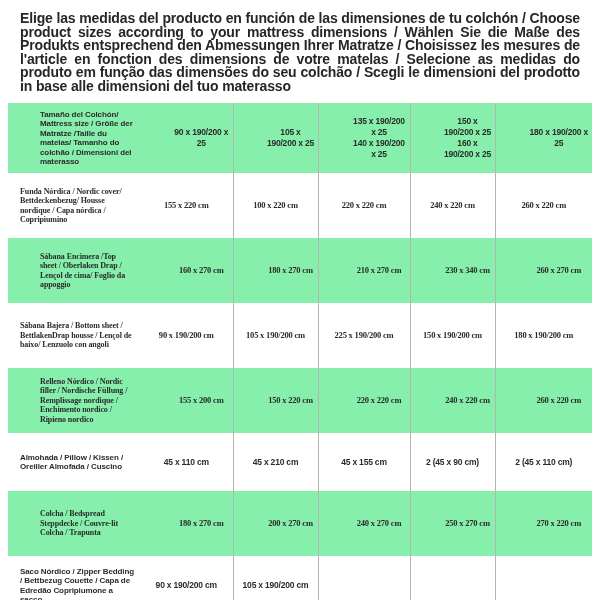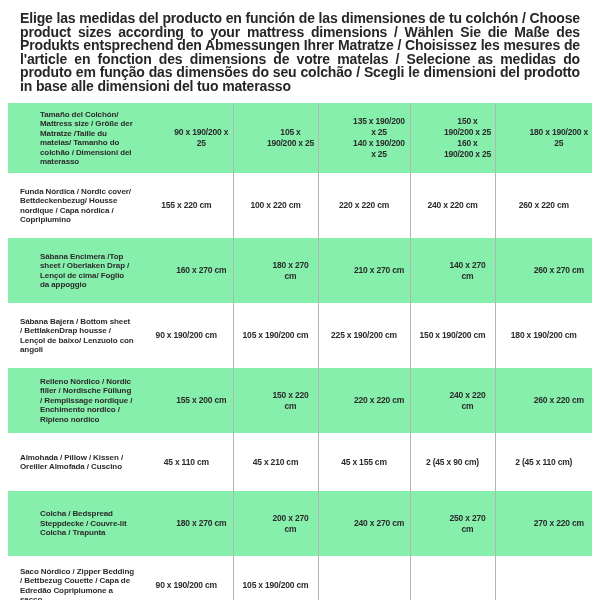--- a/index.html
+++ b/index.html
@@ -43,21 +43,21 @@
     text-align:center;
     white-space:pre-line;
     letter-spacing:-0.2px;
     padding:2px 2px;
   }
   td.val + td.val{
     border-left:1px solid #b5b5b5;
   }
   tr.shade td{ background:#86efac;padding-left:32px; }
   tr.r-header td{ height:62px; }
-  tr.r-std td{ height:57px; }
+  tr.r-std td{ height:57px;font-family:Liberation Serif, serif; }
   tr.r-short td{ height:50px; }
   tr.r-last td{ height:51px;margin-top:20px; }
   .footnote{
     margin:8px 20px 0 20px;
     font-size:8.5px;
     line-height:12.5px;
     font-weight:bold;
     text-align:justify;
     letter-spacing:-0.15px;
     color:#262626;
@@ -94,21 +94,21 @@
       <td class="val">100 x 220 cm</td>
       <td class="val">220 x 220 cm</td>
       <td class="val">240 x 220 cm</td>
       <td class="val">260 x 220 cm</td>
     </tr>
     <tr class="shade r-std">
       <td class="label">Sábana Encimera /Top sheet / Oberlaken Drap / Lençol de cima/ Foglio da appoggio</td>
       <td class="val">160 x 270 cm</td>
       <td class="val">180 x 270 cm</td>
       <td class="val">210 x 270 cm</td>
-      <td class="val">140 x 270 cm</td>
+      <td class="val">230 x 340 cm</td>
       <td class="val">260 x 270 cm</td>
     </tr>
     <tr class="r-std">
       <td class="label">Sábana Bajera / Bottom sheet / BettlakenDrap housse / Lençol de baixo/ Lenzuolo con angoli</td>
       <td class="val">90 x 190/200 cm</td>
       <td class="val">105 x 190/200 cm</td>
       <td class="val">225 x 190/200 cm</td>
       <td class="val">150 x 190/200 cm</td>
       <td class="val">180 x 190/200 cm</td>
     </tr>

